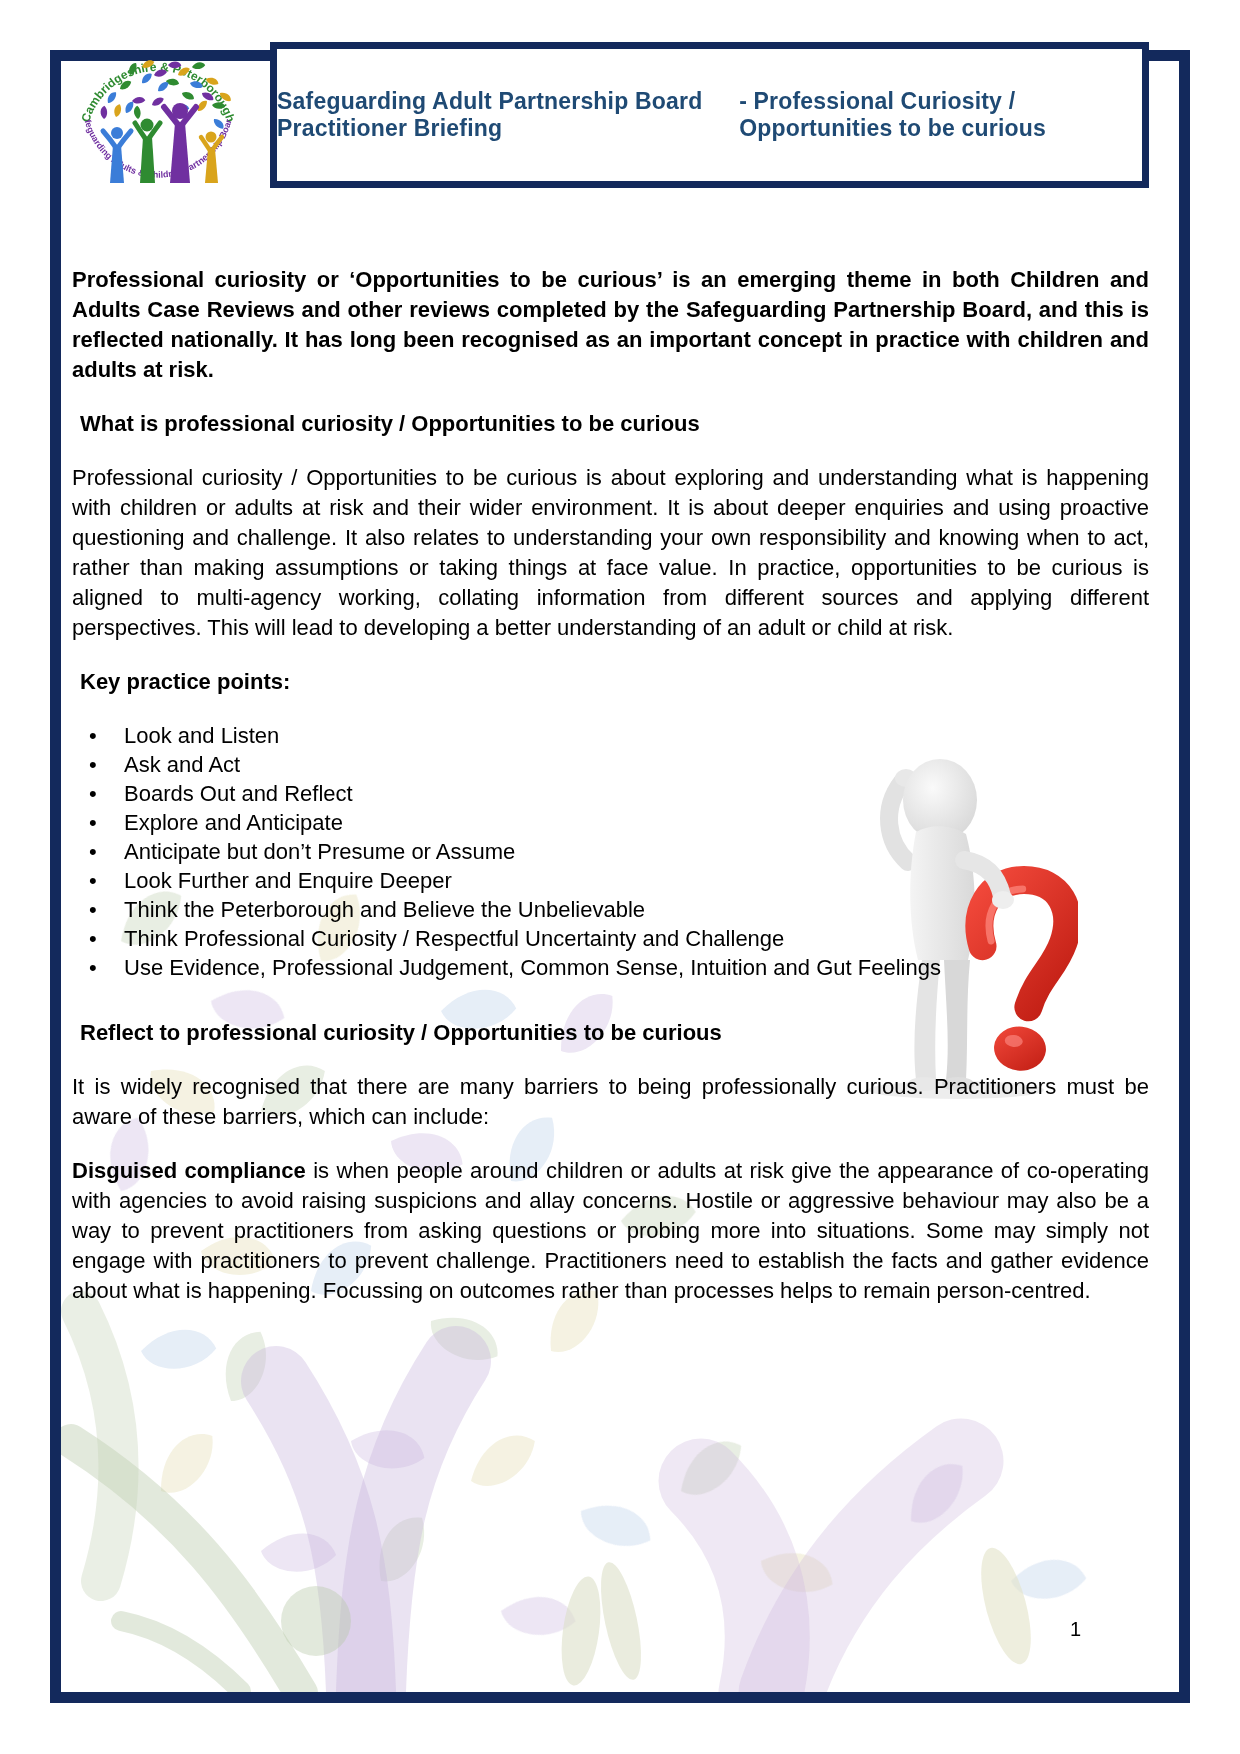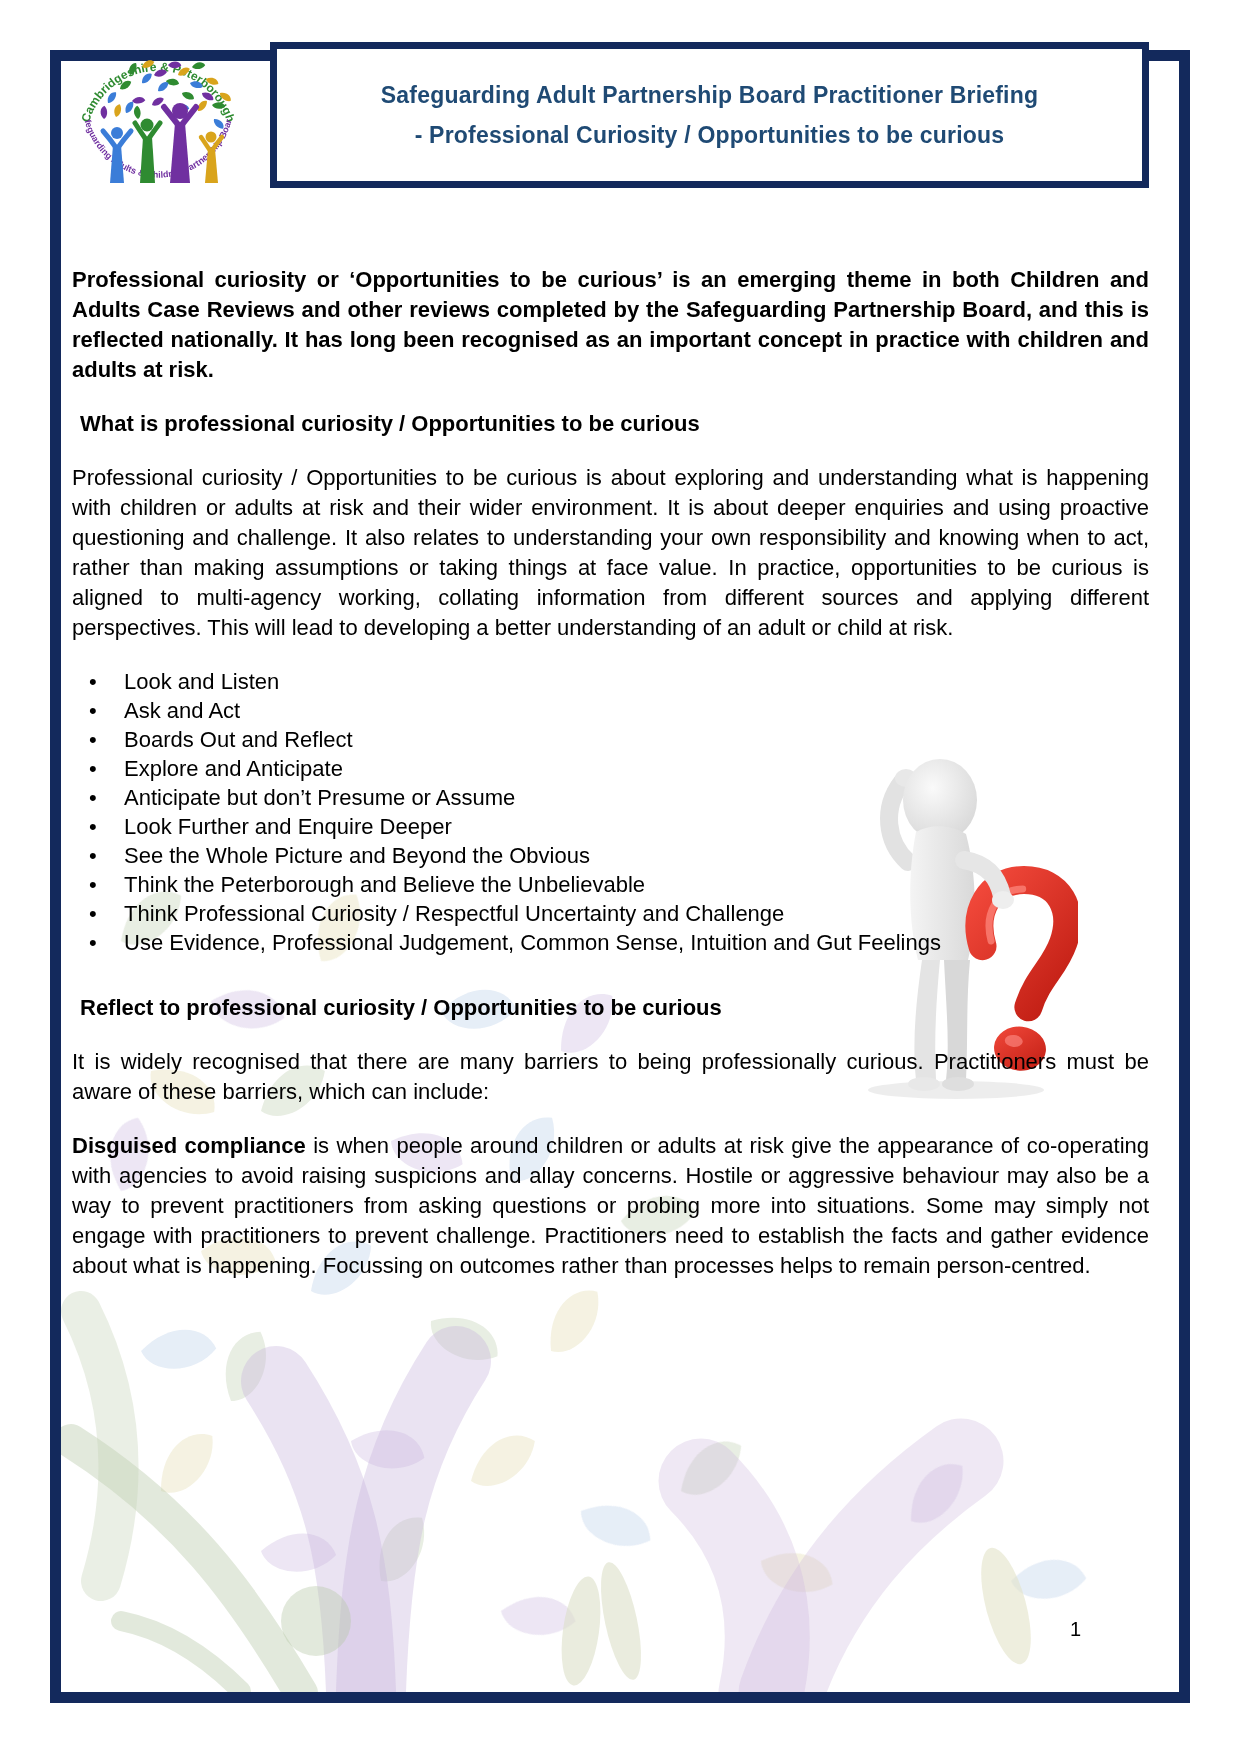--- a/index.html
+++ b/index.html
@@ -12,21 +12,21 @@
     border:11px solid #13295c;box-sizing:border-box;background:transparent;z-index:2;
   }
   .watermark{position:absolute;left:61px;top:61px;z-index:0;}
   .figure-art{position:absolute;left:838px;top:692px;z-index:1;}
   .content{position:relative;z-index:3;padding:31px 91px 0 72px;}
   .header-row{display:flex;align-items:flex-start;}
   .logo{flex:0 0 auto;}
   .title-box{
     flex:1 1 auto;margin-left:26px;margin-top:11px;height:146px;
     border:7px solid #13295c;box-sizing:border-box;background:#fff;
-    display:flex;flex-direction:column;justify-content:center;align-items:center;gap:13px;
+    display:flex;flex-direction:row;justify-content:center;align-items:center;gap:13px;
   }
   .title-line{font-size:23px;font-weight:bold;color:#1f4a74;letter-spacing:0.2px;}
   .para{font-size:22px;line-height:30px;text-align:justify;margin:24px 0;}
   .intro{margin-top:62px;font-weight:bold;}
   .heading{font-size:22px;line-height:30px;font-weight:bold;margin:24px 8px;}
   .heading-barriers{margin-top:36px;}
   ul.bullets{list-style:none;margin:18px 0 0 0;padding:0;}
   ul.bullets li{
     position:relative;padding-left:52px;font-size:22px;line-height:29px;
   }
@@ -204,29 +204,29 @@
         <div class="title-line">- Professional Curiosity / Opportunities to be curious</div>
       </div>
     </div>
 
     <p class="para intro">Professional curiosity or ‘Opportunities to be curious’ is an emerging theme in both Children and Adults Case Reviews and other reviews completed by the Safeguarding Partnership Board, and this is reflected nationally. It has long been recognised as an important concept in practice with children and adults at risk.</p>
 
     <p class="heading">What is professional curiosity / Opportunities to be curious</p>
 
     <p class="para">Professional curiosity / Opportunities to be curious is about exploring and understanding what is happening with children or adults at risk and their wider environment. It is about deeper enquiries and using proactive questioning and challenge. It also relates to understanding your own responsibility and knowing when to act, rather than making assumptions or taking things at face value. In practice, opportunities to be curious is aligned to multi-agency working, collating information from different sources and applying different perspectives. This will lead to developing a better understanding of an adult or child at risk.</p>
 
+    <p class="heading">Key practice points:</p>
 
     <ul class="bullets">
         <li>Look and Listen</li>
         <li>Ask and Act</li>
         <li>Boards Out and Reflect</li>
         <li>Explore and Anticipate</li>
         <li>Anticipate but don’t Presume or Assume</li>
         <li>Look Further and Enquire Deeper</li>
-        <li>See the Whole Picture and Beyond the Obvious</li>
         <li>Think the Peterborough and Believe the Unbelievable</li>
         <li>Think Professional Curiosity / Respectful Uncertainty and Challenge</li>
         <li>Use Evidence, Professional Judgement, Common Sense, Intuition and Gut Feelings</li>
       </ul>
 
     <p class="heading heading-barriers">Reflect to professional curiosity / Opportunities to be curious</p>
 
     <p class="para">It is widely recognised that there are many barriers to being professionally curious. Practitioners must be aware of these barriers, which can include:</p>
 
     <p class="para"><span class="bold">Disguised compliance</span><span> is when people around children or adults at risk give the appearance of co-operating with agencies to avoid raising suspicions and allay concerns. Hostile or aggressive behaviour may also be a way to prevent practitioners from asking questions or probing more into situations. Some may simply not engage with practitioners to prevent challenge. Practitioners need to establish the facts and gather evidence about what is happening. Focussing on outcomes rather than processes helps to remain person-centred.</span></p>

